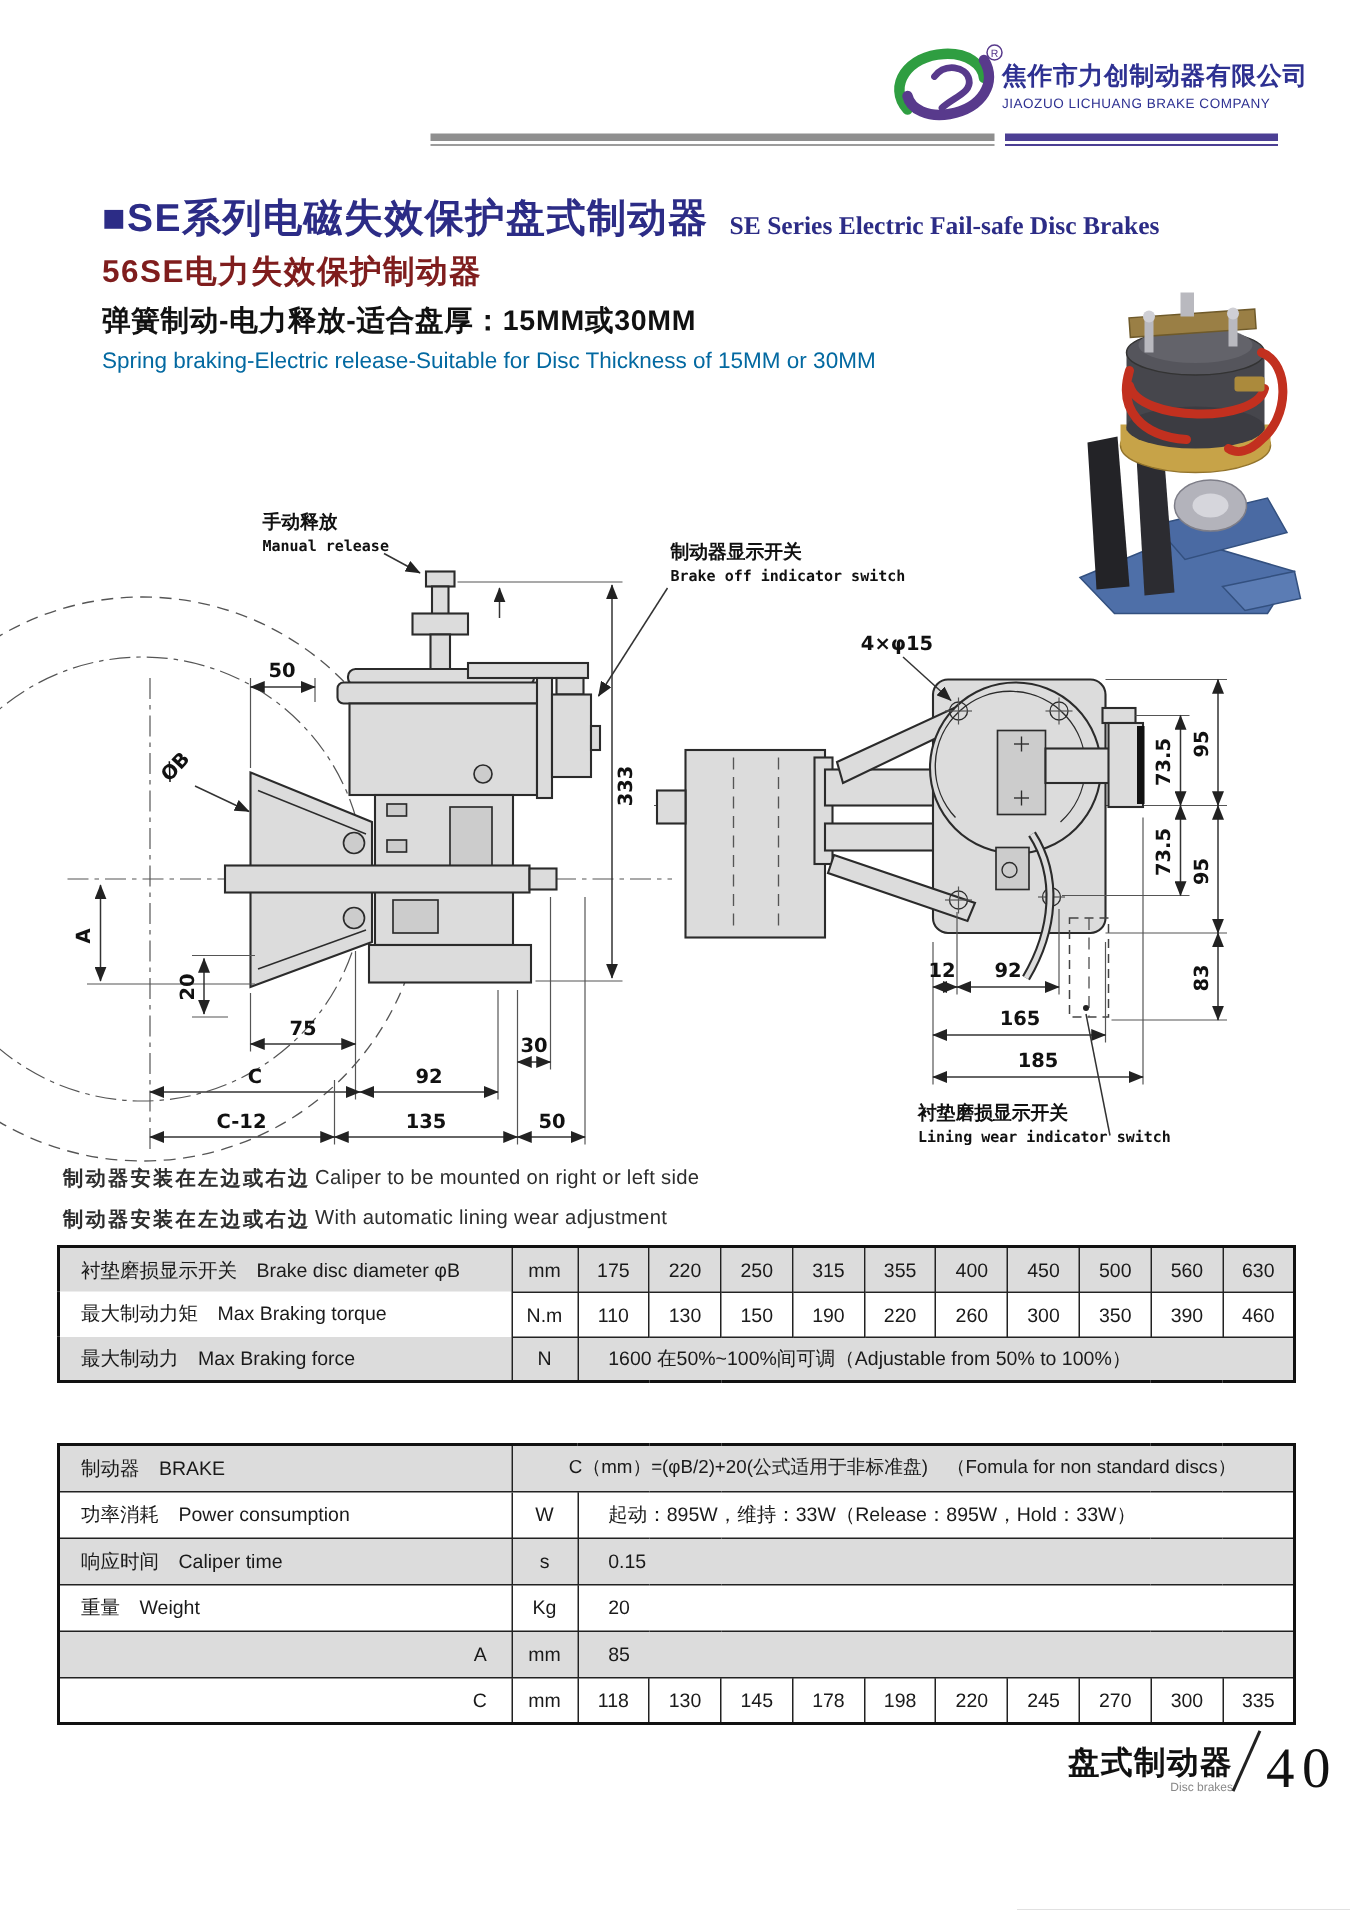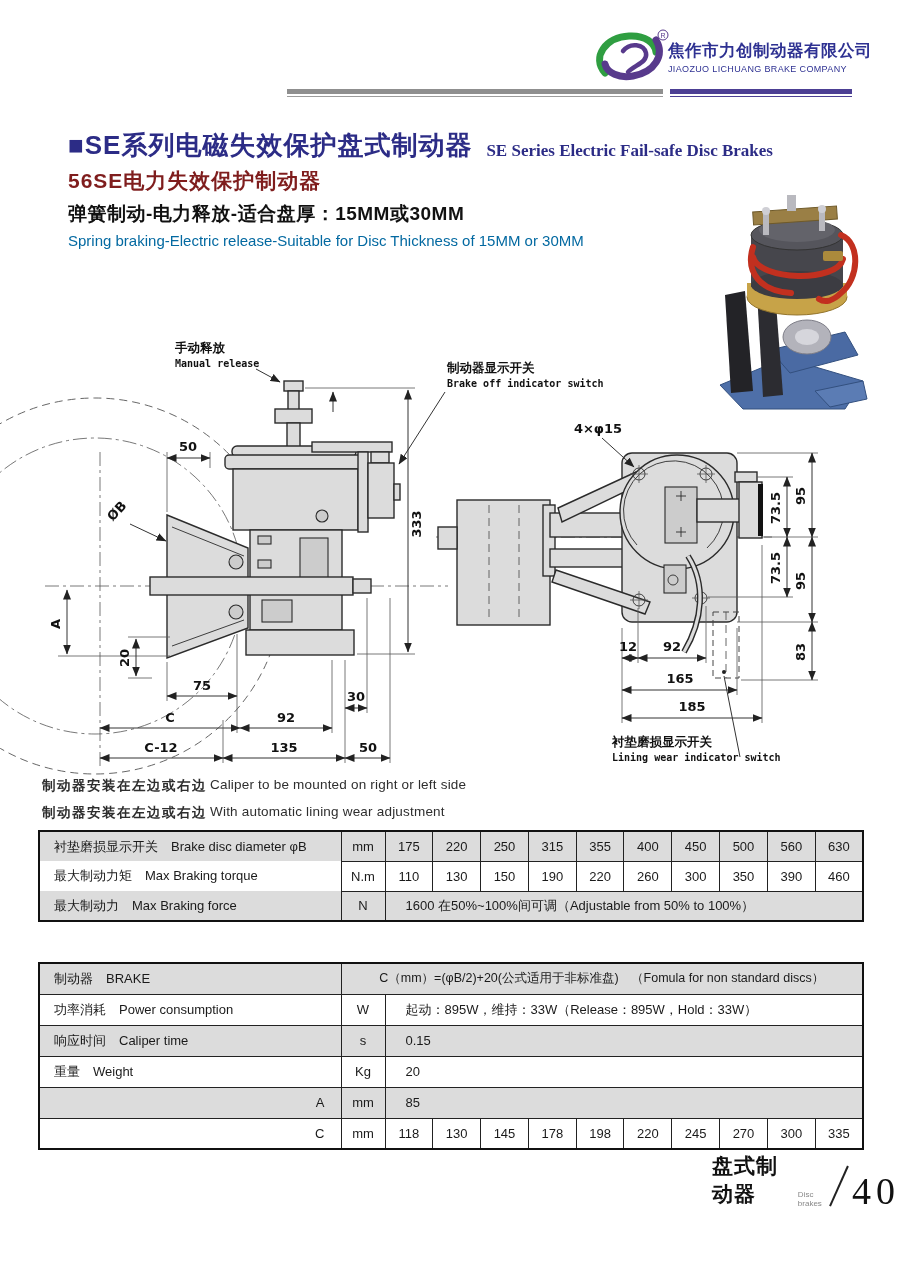--- a/index.html
+++ b/index.html
@@ -59,21 +59,21 @@
   #t1 .lbl { border-top:none; border-bottom:none; }
   .t tr.shade td { background:#dcdcdc; }
   .t .spanv { text-align:left; padding-left:20px; }
   .t .nb { border-right:none; }
   .t .formula { text-align:center; font-size:12.5px; }
   .t .dimlbl { text-align:right; padding-right:16px; }
   .c-label { width:302px; } .c-unit { width:44px; } .c-val { width:47.8px; }
 
   
   .footer { position:absolute; top:1152px; left:712px; display:flex; align-items:flex-end; }
-  .footer .names { display:flex; flex-direction:row; align-items:flex-end;justify-content:center; }
+  .footer .names { display:flex; flex-direction:column; align-items:flex-end;justify-content:center; }
   .footer .zh { font-size:21px; font-weight:bold; color:#111; letter-spacing:1px; }
   .footer .en { font-size:8px; color:#888; margin-top:-2px; }
   .footer .slash { width:2px; height:44px; background:#222; transform:rotate(24deg); margin:0 12px 0 8px; }
   .footer .pg { font-family:"Liberation Serif", serif; font-size:38px; color:#111; letter-spacing:5px; line-height:0.9; }
 </style>
 </head>
 <body>
 
 <div class="page">
 

